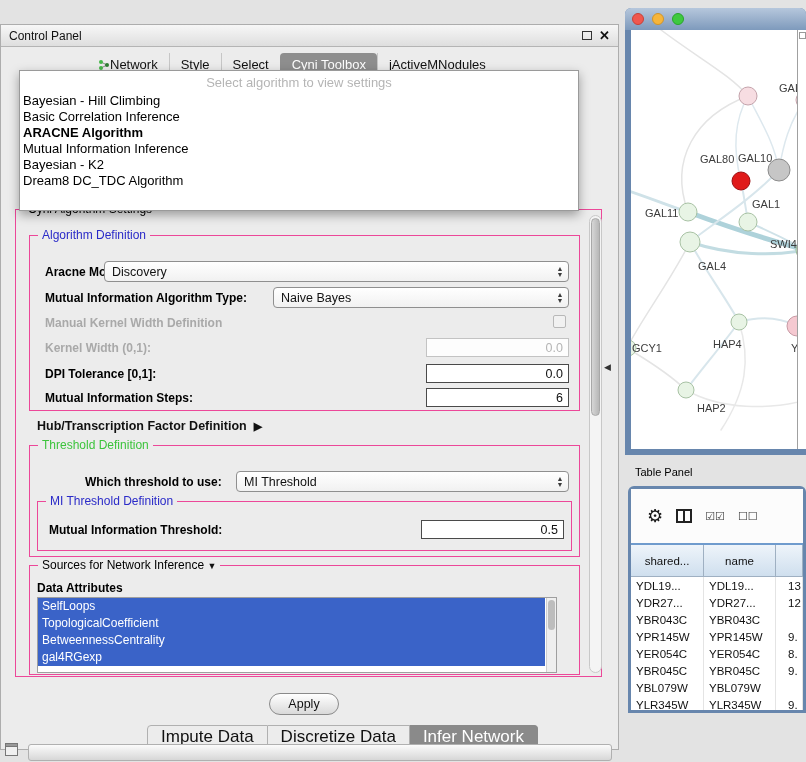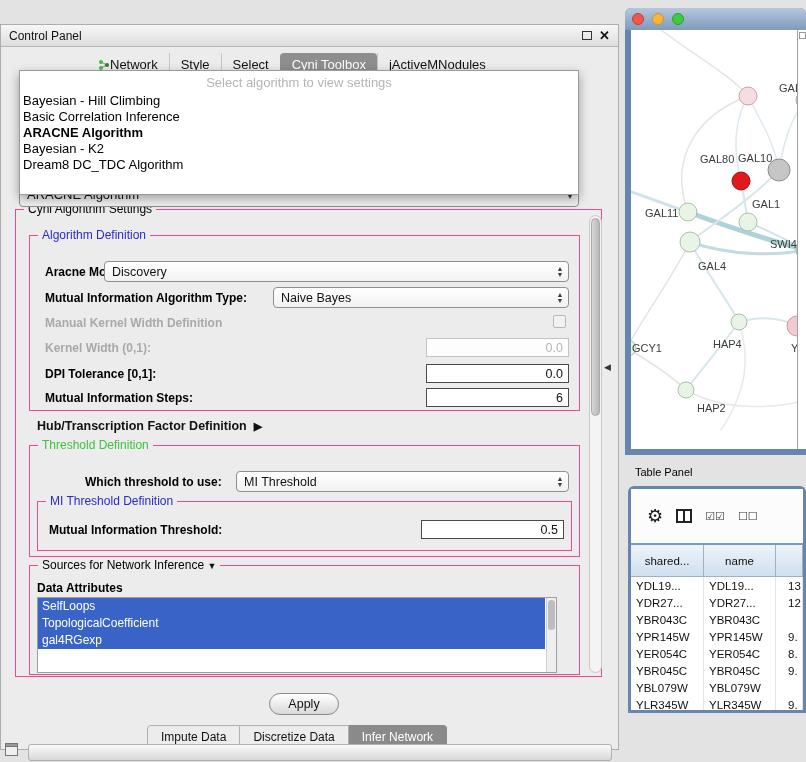--- a/index.html
+++ b/index.html
@@ -73,21 +73,21 @@
 
   .vscroll { position:absolute; background:#f4f4f4; border:1px solid #c8c8c8; border-radius:7px; }
   .vthumb { position:absolute; left:1px; width:9px; background:linear-gradient(90deg,#d6d6d6,#b7b7b7);
             border:1px solid #a8a8a8; border-radius:5px; }
 
   .apply-btn { position:absolute; display:flex; align-items:center; justify-content:center;
                border:1px solid #8a8a8a; border-radius:11px; font-size:12.5px;
                background:linear-gradient(#ffffff,#d9d9d9); }
 
   .btabs { position:absolute; display:flex; }
-  .btab { display:flex; align-items:center; padding:0 13px; height:23px; font-size:12px;
+  .btab { display:flex; align-items:center; padding:0 13px; height:23px; font-size:17px;
           background:#ececec; border:1px solid #b0b0b0; border-left:none; }
   .btab:first-child { border-left:1px solid #b0b0b0; border-radius:4px 0 0 4px; }
   .btab:last-child { border-radius:0 4px 4px 0; }
   .btab.selected { background:#8a8a8a; color:#fff; border-color:#8a8a8a; }
 
   .splitter { position:absolute; left:604px; top:362px; font-size:9px; color:#333; }
 
   
   .nw { position:absolute; left:625px; top:8px; width:181px; height:447px;
         background:#6786ad; border-radius:6px 6px 0 0; overflow:hidden; }
@@ -250,40 +250,42 @@
   <div class="fieldset" style="left:28px;top:540px;width:551px;height:110px">
     <span class="legend black">
       <span>Sources for Network Inference</span>
       <span class="legend-arrow">▼</span>
     </span>
   </div>
   <div class="lbl" style="left:36px;top:556px">Data Attributes</div>
   <div class="listbox" style="left:36px;top:572px;width:520px;height:76px">
       <div class="litem sel">SelfLoops</div>
       <div class="litem sel">TopologicalCoefficient</div>
+      <div class="litem sel">BetweennessCentrality</div>
       <div class="litem sel">gal4RGexp</div>
     </div>
   <div class="list-scroll" style="left:545px;top:573px;width:10px;height:74px">
     <div class="list-thumb"></div>
   </div>
 
   <div class="apply-btn" style="left:268px;top:668px;width:70px;height:22px">Apply</div>
 
   <div class="btabs" style="left:146px;top:700px">
       <div class="btab">Impute Data</div>
       <div class="btab">Discretize Data</div>
       <div class="btab selected">Infer Network</div>
     </div>
 
   <div class="popup">
     <div class="prompt">Select algorithm to view settings</div>
     <div>
         <div class="item">Bayesian - Hill Climbing</div>
         <div class="item">Basic Correlation Inference</div>
         <div class="item selected">ARACNE Algorithm</div>
+        <div class="item">Mutual Information Inference</div>
         <div class="item">Bayesian - K2</div>
         <div class="item">Dream8 DC_TDC Algorithm</div>
       </div>
   </div>
 </div>
 
 <div class="splitter">◀</div>
 
 <div class="nw">
   <div class="nw-titlebar">

